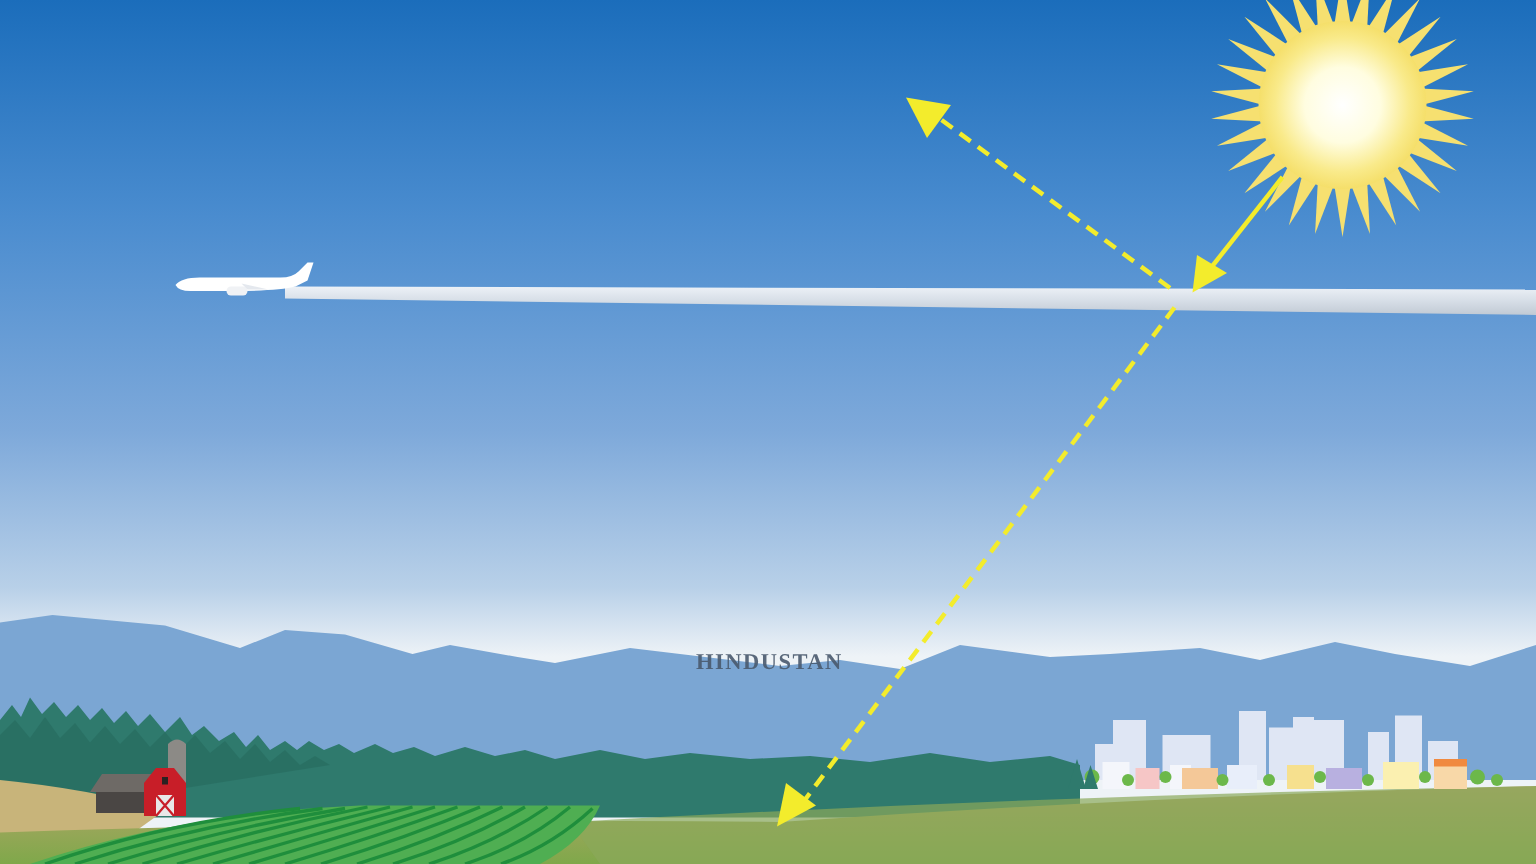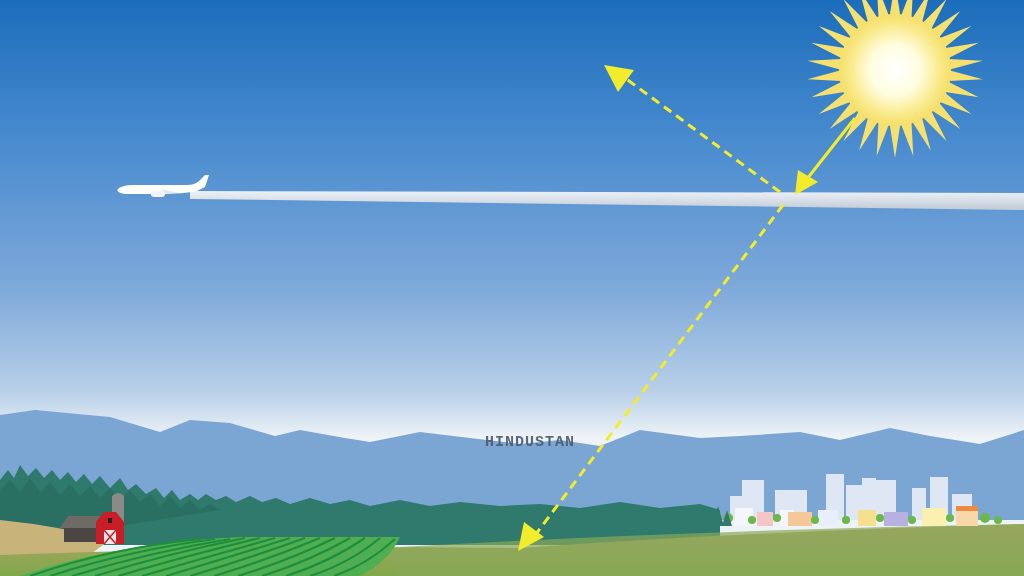--- a/index.html
+++ b/index.html
@@ -1,19 +1,19 @@
 <!DOCTYPE html>
 <html><head>
 <meta charset="utf-8">
 <style>
   html, body { margin: 0; padding: 0; background: #2a78c4; }
   body { width: 1024px; height: 576px; overflow: hidden; position: relative; font-family: "Liberation Sans", sans-serif; }
   .scene { position: absolute; left: 0; top: 0; width: 1024px; height: 576px; }
   .watermark { position: absolute; left: 402px; top: 432px; width: 230px; height: 70px; pointer-events: none; }
-  .wm-top { position: absolute; left: 62px; top: 2px; font-family: Liberation Mono, monospace; font-weight: bold; font-size: 15px; letter-spacing: 1px; color: #4a5a6e; opacity: 0.9; margin-left: 21px; }
+  .wm-top { position: absolute; left: 62px; top: 2px; font-family: Liberation Serif, serif; font-weight: bold; font-size: 15px; letter-spacing: 1px; color: #4a5a6e; opacity: 0.9; }
   .wm-main { position: absolute; left: 0; top: 0; font-family: "Liberation Serif", serif; font-size: 74px; line-height: 70px; color: #3a4450; opacity: 0.82; letter-spacing: -1px; }
 </style>
 </head>
 <body>
 
 <svg class="scene" viewBox="0 0 1024 576" xmlns="http://www.w3.org/2000/svg">
   <defs>
     <linearGradient id="sky" x1="0" y1="0" x2="0" y2="1">
       <stop offset="0" stop-color="#1b6dbb"></stop>
       <stop offset="0.25" stop-color="#4a8ccf"></stop>

